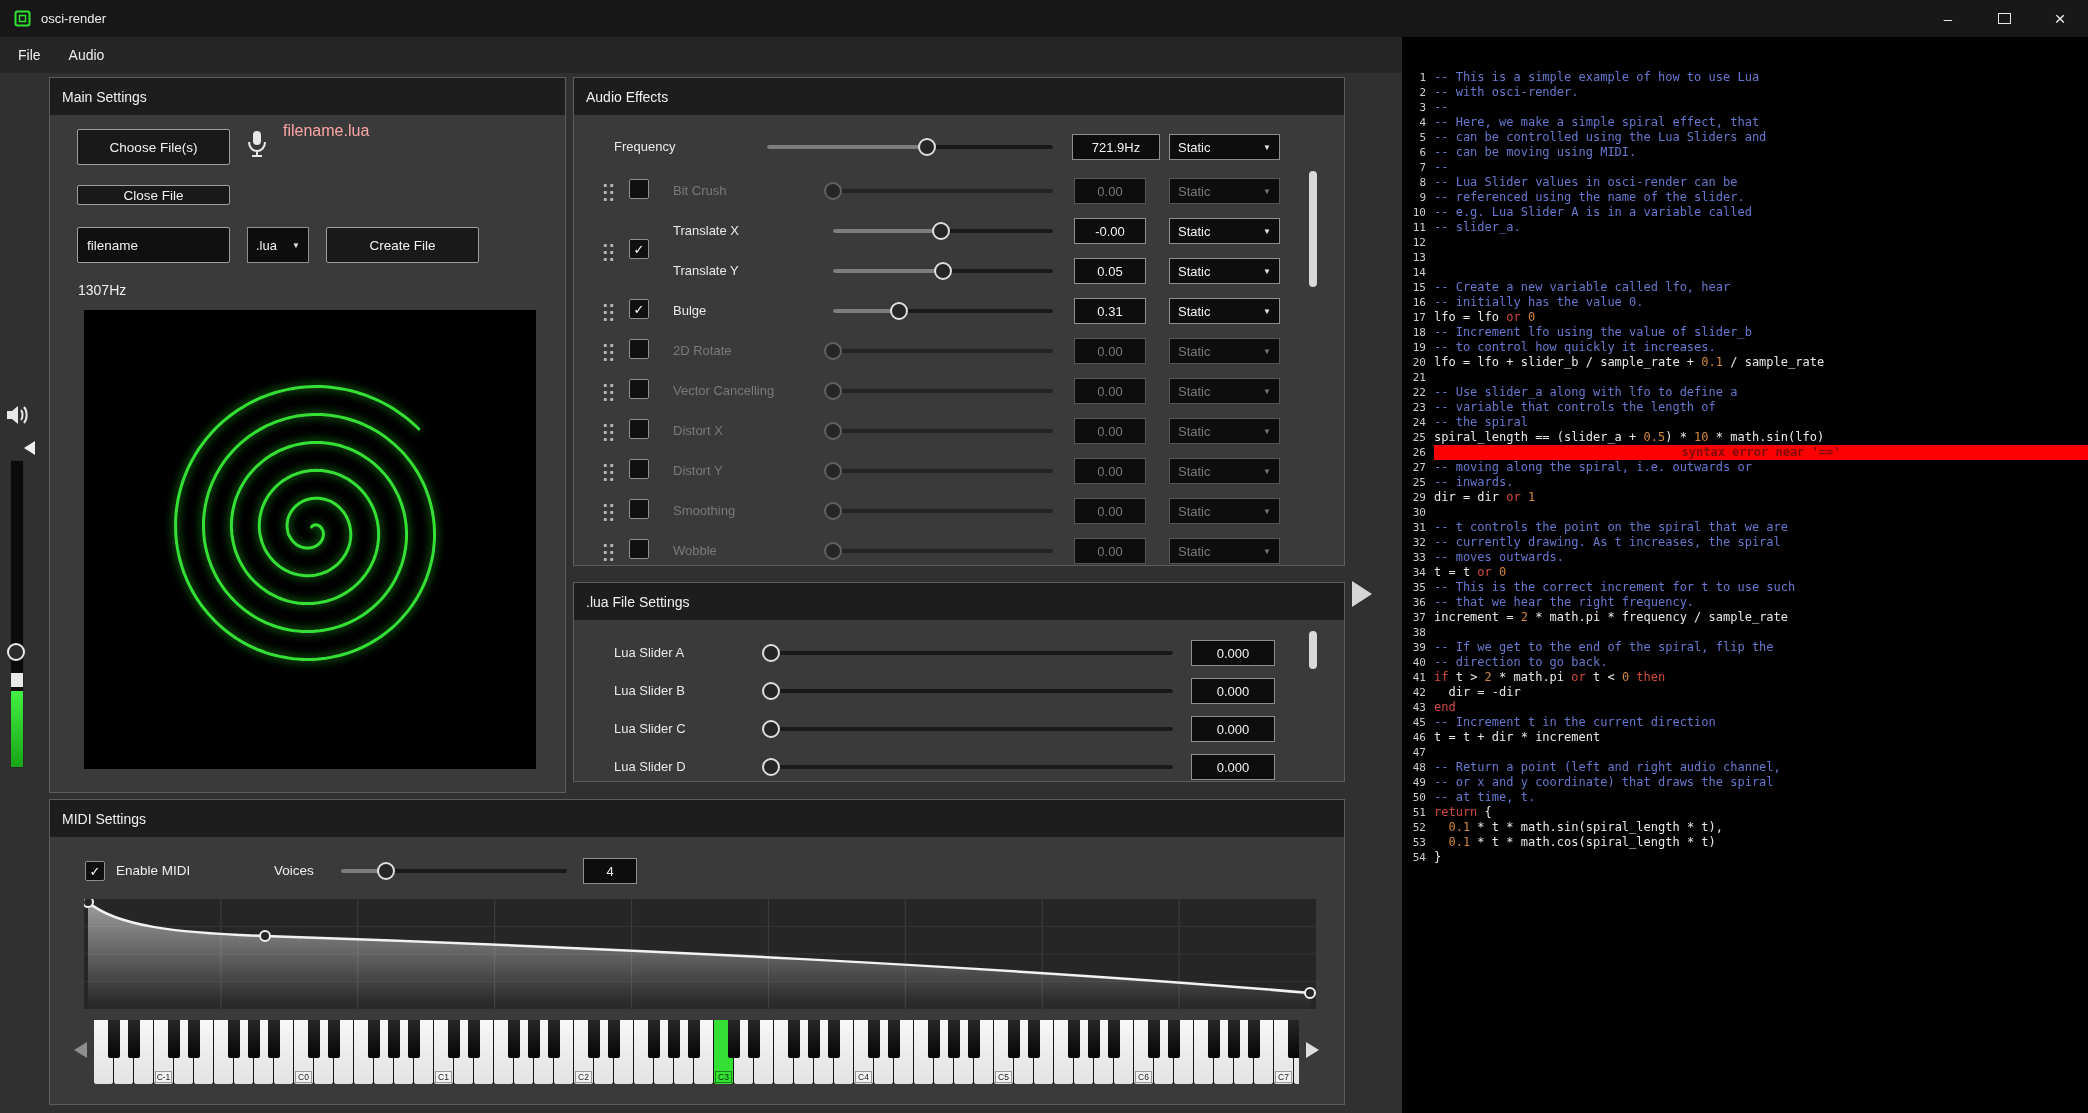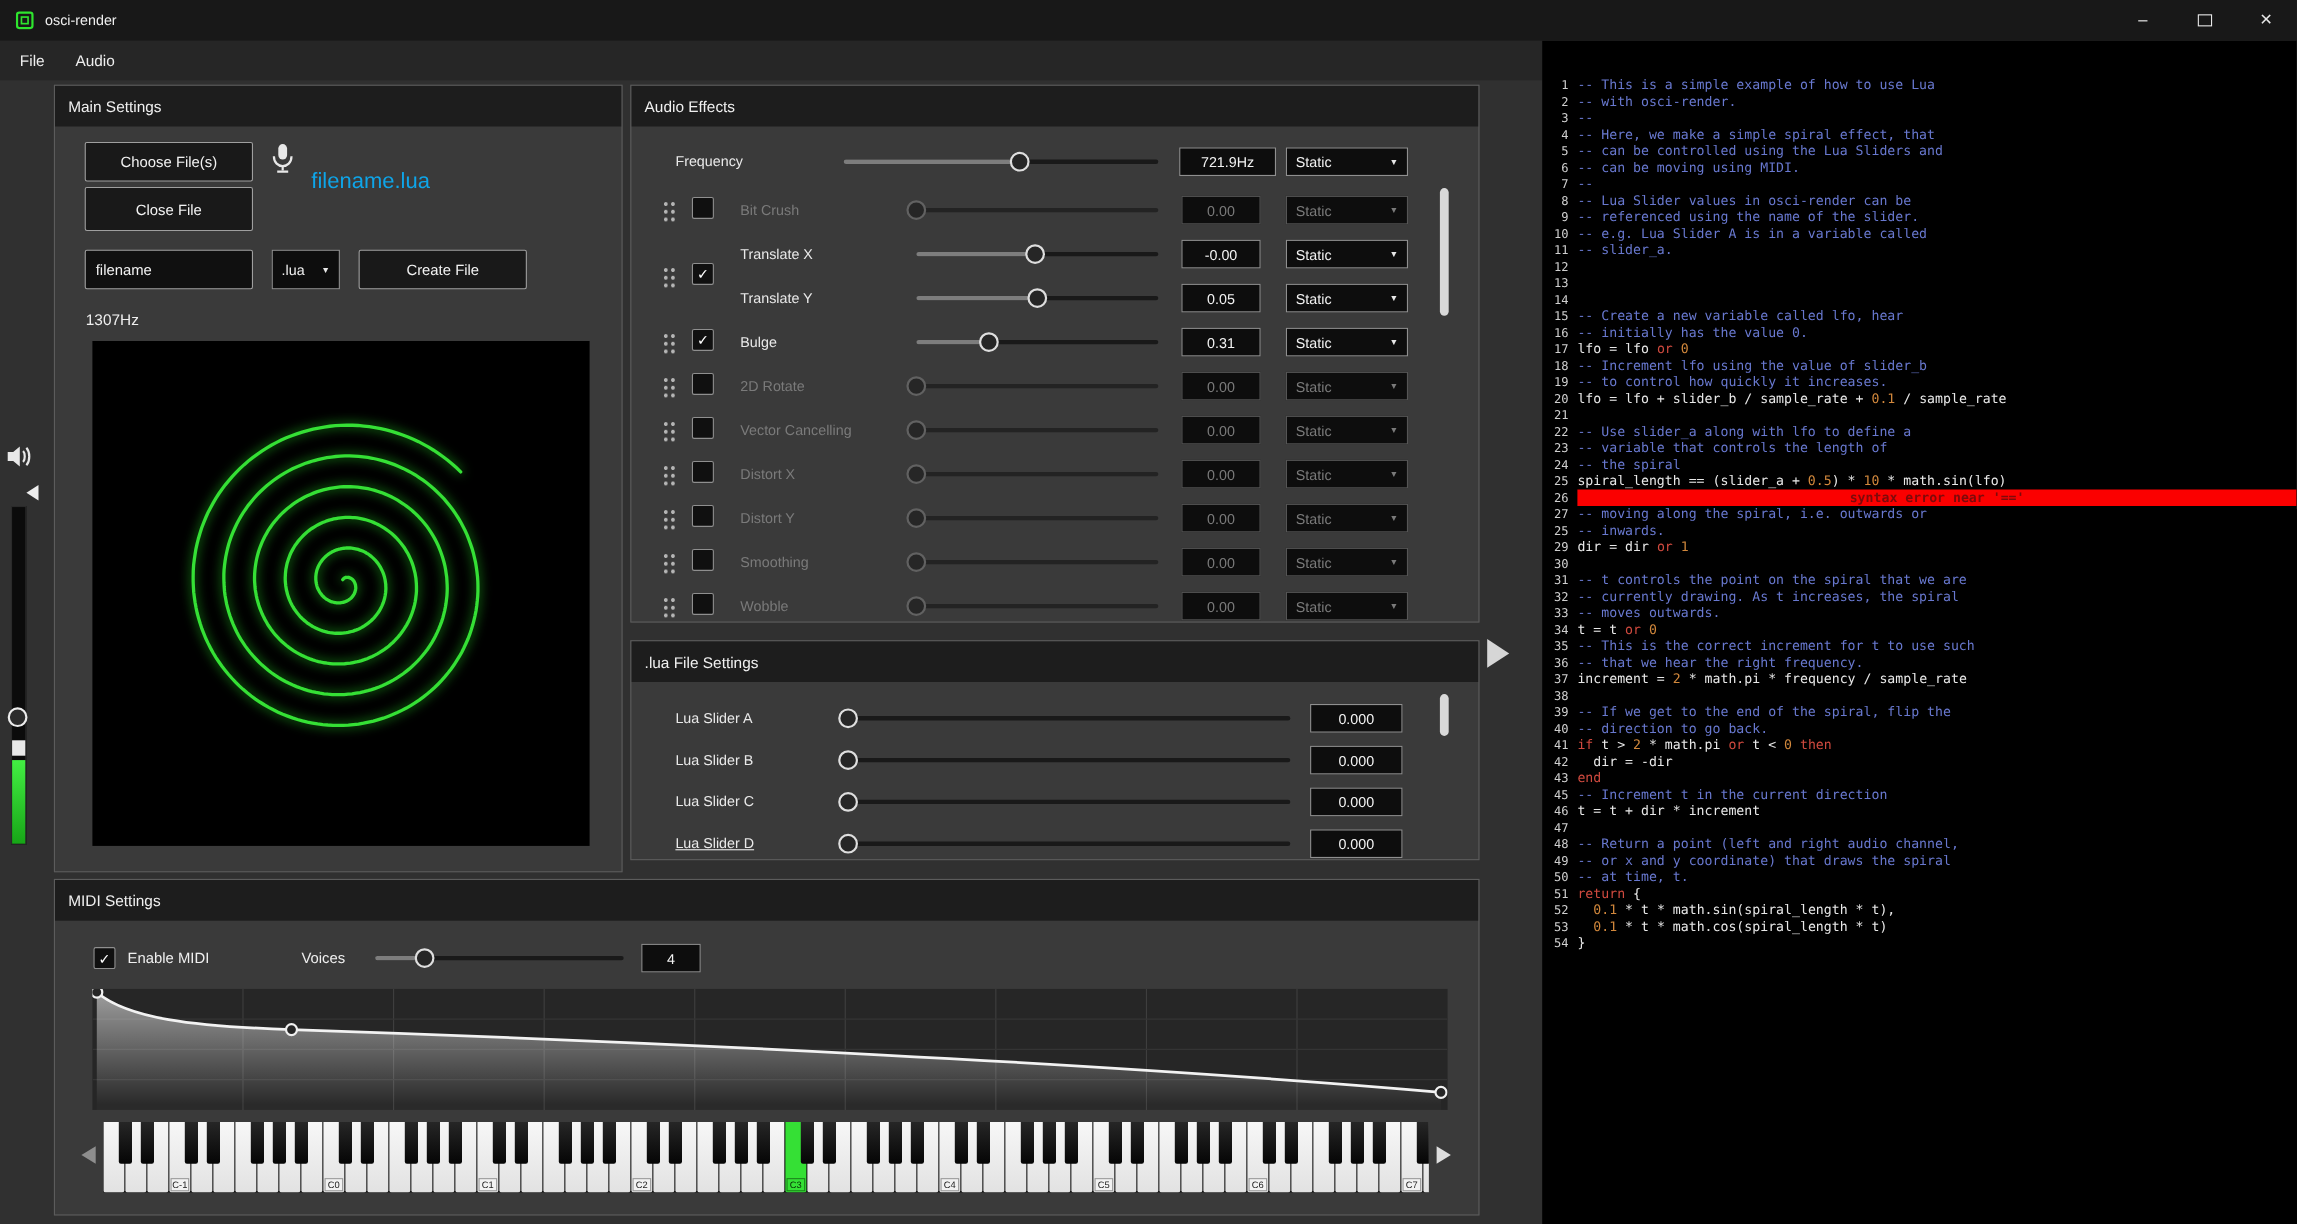--- a/index.html
+++ b/index.html
@@ -65,21 +65,21 @@
   .klabel{position:absolute;bottom:1px;left:1px;width:15px;height:10px;font-size:8.5px;line-height:10px;text-align:center;
           color:#222;background:#f2f2f2;border:1px solid #9a9a9a;}
   .klabel.hl{background:var(--accent,#35e035);border-color:#1c851c;color:#062e06;}
   .karr{width:0;height:0;position:absolute;}
   .karr.left{left:24px;top:242px;border-top:8px solid transparent;border-bottom:8px solid transparent;border-right:13px solid #8e8e8e;}
   .karr.right{left:1256px;top:242px;border-top:8px solid transparent;border-bottom:8px solid transparent;border-left:13px solid #dedede;}
   
   .scope{left:34px;top:232px;width:452px;height:459px;background:#000;}
   .freqlabel{left:28px;top:204px;font-size:14px;color:#efefef;}
   .micwrap{left:196px;top:52px;}
-  .curfile{left:233px;top:76px;font-size:20px;color:#0ea5e9;}
+  .curfile{left:233px;top:44px;font-size:16px;color:#fca5a5;}
   
   .editor{position:absolute;left:1402px;top:37px;width:686px;height:1076px;background:#000;
           font-family:"DejaVu Sans Mono",monospace;font-size:12px;padding-top:33px;box-sizing:border-box;overflow:hidden;}
   .cl{height:15px;line-height:15px;display:flex;white-space:pre;}
   .gut{width:24px;flex:none;text-align:right;padding-right:8px;color:#cfcfcf;font-size:11px;}
   .codeln{white-space:pre;}
   .tok-c{color:var(--tok-c,#6878CF);}
   .tok-k{color:var(--tok-k,#D04A3F);}
   .tok-n{color:var(--tok-n,#D2883C);}
   .tok-p{color:#E8E8E8;}
@@ -140,21 +140,21 @@
     <div class="btn" style="left:27px;top:51px;width:153px;height:36px;">Choose File(s)</div>
     <span class="micwrap">
       <svg width="22" height="28" viewBox="0 0 22 28">
         <rect x="7" y="1" width="8" height="14" rx="4" fill="#e8e8e8"></rect>
         <path d="M3,12 C3,18 7,21 11,21 C15,21 19,18 19,12" stroke="#e8e8e8" stroke-width="2" fill="none"></path>
         <line x1="11" y1="21" x2="11" y2="25" stroke="#e8e8e8" stroke-width="2"></line>
         <line x1="6" y1="26" x2="16" y2="26" stroke="#e8e8e8" stroke-width="2"></line>
       </svg>
     </span>
     <span class="curfile">filename.lua</span>
-    <div class="btn" style="left:27px;top:92px;width:153px;height:40px;">Close File</div>
+    <div class="btn" style="left:27px;top:107px;width:153px;height:20px;">Close File</div>
     <div class="tinput" style="left:27px;top:149px;width:153px;height:36px;">filename</div>
     <div class="drop" style="left:197px;top:149px;width:62px;height:36px;">
       <span>.lua</span>
       <span class="arr">▼</span>
     </div>
     <div class="btn" style="left:276px;top:149px;width:153px;height:36px;">Create File</div>
     <div class="freqlabel">1307Hz</div>
     <div class="scope">
       <svg id="spiral" width="452" height="459" viewBox="0 0 452 459">
         <path fill="none" stroke-width="3" stroke-linecap="round" style="filter:drop-shadow(0 0 5px #20c020);" d="M227.6 217.0L227.7 216.9L227.8 216.7L227.9 216.5L228.1 216.4L228.2 216.2L228.3 216.1L228.5 215.9L228.7 215.8L228.9 215.6L229.1 215.5L229.3 215.4L229.5 215.3L229.7 215.2L229.9 215.1L230.2 215.0L230.4 215.0L230.7 214.9L230.9 214.9L231.2 214.9L231.4 214.8L231.7 214.8L232.0 214.9L232.3 214.9L232.6 214.9L232.9 215.0L233.2 215.0L233.5 215.1L233.8 215.2L234.0 215.3L234.3 215.5L234.6 215.6L234.9 215.8L235.2 215.9L235.5 216.1L235.8 216.3L236.0 216.5L236.3 216.8L236.6 217.0L236.8 217.3L237.1 217.6L237.3 217.9L237.5 218.2L237.8 218.5L238.0 218.8L238.2 219.2L238.3 219.5L238.5 219.9L238.7 220.3L238.8 220.7L238.9 221.1L239.1 221.5L239.2 221.9L239.2 222.3L239.3 222.8L239.3 223.2L239.4 223.7L239.4 224.1L239.4 224.6L239.4 225.1L239.3 225.6L239.2 226.0L239.2 226.5L239.0 227.0L238.9 227.5L238.8 228.0L238.6 228.5L238.4 228.9L238.2 229.4L238.0 229.9L237.7 230.4L237.4 230.8L237.2 231.3L236.8 231.7L236.5 232.2L236.1 232.6L235.8 233.0L235.4 233.4L235.0 233.8L234.5 234.2L234.1 234.6L233.6 234.9L233.1 235.3L232.6 235.6L232.1 235.9L231.5 236.2L231.0 236.5L230.4 236.7L229.8 237.0L229.2 237.2L228.6 237.4L228.0 237.6L227.3 237.7L226.7 237.8L226.0 237.9L225.4 238.0L224.7 238.1L224.0 238.1L223.3 238.1L222.6 238.1L221.9 238.0L221.2 237.9L220.5 237.8L219.8 237.7L219.1 237.5L218.4 237.3L217.7 237.1L217.0 236.9L216.3 236.6L215.7 236.3L215.0 236.0L214.3 235.6L213.6 235.2L213.0 234.8L212.4 234.4L211.7 233.9L211.1 233.4L210.5 232.9L209.9 232.3L209.4 231.8L208.8 231.2L208.3 230.5L207.8 229.9L207.3 229.2L206.8 228.5L206.4 227.8L206.0 227.1L205.6 226.3L205.2 225.6L204.8 224.8L204.5 224.0L204.2 223.1L204.0 222.3L203.8 221.4L203.6 220.6L203.4 219.7L203.3 218.8L203.2 217.9L203.1 217.0L203.1 216.1L203.1 215.2L203.1 214.2L203.2 213.3L203.3 212.4L203.4 211.4L203.6 210.5L203.8 209.5L204.0 208.6L204.3 207.7L204.6 206.8L205.0 205.9L205.4 204.9L205.8 204.1L206.3 203.2L206.8 202.3L207.3 201.4L207.9 200.6L208.5 199.8L209.1 199.0L209.8 198.2L210.5 197.4L211.2 196.7L212.0 195.9L212.8 195.2L213.6 194.6L214.4 193.9L215.3 193.3L216.2 192.7L217.1 192.2L218.1 191.6L219.1 191.2L220.1 190.7L221.1 190.3L222.1 189.9L223.2 189.5L224.3 189.2L225.4 189.0L226.5 188.7L227.6 188.5L228.7 188.4L229.9 188.3L231.0 188.2L232.2 188.2L233.4 188.2L234.5 188.2L235.7 188.3L236.9 188.5L238.1 188.7L239.2 188.9L240.4 189.2L241.6 189.5L242.7 189.9L243.9 190.3L245.0 190.7L246.2 191.2L247.3 191.7L248.4 192.3L249.5 193.0L250.5 193.6L251.6 194.3L252.6 195.1L253.6 195.9L254.5 196.7L255.5 197.6L256.4 198.5L257.3 199.4L258.1 200.4L259.0 201.4L259.8 202.5L260.5 203.5L261.2 204.6L261.9 205.8L262.5 207.0L263.1 208.2L263.7 209.4L264.2 210.6L264.7 211.9L265.1 213.2L265.5 214.5L265.8 215.9L266.1 217.2L266.3 218.6L266.5 219.9L266.7 221.3L266.7 222.7L266.8 224.1L266.8 225.6L266.7 227.0L266.6 228.4L266.4 229.8L266.2 231.2L265.9 232.7L265.6 234.1L265.2 235.5L264.8 236.9L264.3 238.2L263.7 239.6L263.1 241.0L262.5 242.3L261.8 243.6L261.1 244.9L260.3 246.2L259.4 247.4L258.5 248.7L257.6 249.8L256.6 251.0L255.6 252.1L254.5 253.2L253.4 254.3L252.2 255.3L251.0 256.3L249.8 257.2L248.5 258.1L247.2 259.0L245.9 259.8L244.5 260.6L243.1 261.3L241.6 262.0L240.1 262.6L238.6 263.1L237.1 263.7L235.6 264.1L234.0 264.5L232.4 264.9L230.8 265.2L229.2 265.4L227.6 265.6L225.9 265.7L224.3 265.7L222.6 265.7L220.9 265.7L219.3 265.5L217.6 265.3L215.9 265.1L214.3 264.8L212.6 264.4L211.0 264.0L209.3 263.5L207.7 262.9L206.1 262.3L204.5 261.6L203.0 260.9L201.4 260.1L199.9 259.3L198.4 258.4L197.0 257.4L195.5 256.4L194.1 255.3L192.8 254.2L191.4 253.0L190.2 251.8L188.9 250.5L187.7 249.1L186.6 247.8L185.5 246.3L184.4 244.9L183.4 243.4L182.4 241.8L181.5 240.2L180.7 238.6L179.9 236.9L179.2 235.3L178.5 233.5L177.9 231.8L177.3 230.0L176.9 228.2L176.4 226.4L176.1 224.5L175.8 222.7L175.6 220.8L175.4 218.9L175.3 217.0L175.3 215.1L175.4 213.2L175.5 211.3L175.7 209.4L175.9 207.4L176.3 205.5L176.7 203.6L177.1 201.8L177.7 199.9L178.3 198.0L179.0 196.2L179.7 194.3L180.5 192.5L181.4 190.8L182.4 189.0L183.4 187.3L184.4 185.6L185.6 184.0L186.8 182.4L188.1 180.8L189.4 179.3L190.8 177.8L192.2 176.4L193.7 175.0L195.2 173.6L196.8 172.4L198.5 171.1L200.2 170.0L201.9 168.9L203.7 167.8L205.6 166.8L207.4 165.9L209.3 165.0L211.3 164.3L213.2 163.5L215.3 162.9L217.3 162.3L219.3 161.8L221.4 161.4L223.5 161.0L225.6 160.7L227.8 160.5L229.9 160.4L232.1 160.3L234.2 160.4L236.4 160.5L238.5 160.6L240.7 160.9L242.9 161.3L245.0 161.7L247.1 162.2L249.3 162.7L251.4 163.4L253.5 164.1L255.5 164.9L257.6 165.8L259.6 166.8L261.6 167.8L263.5 168.9L265.4 170.1L267.3 171.4L269.1 172.7L270.9 174.1L272.6 175.5L274.3 177.1L275.9 178.6L277.5 180.3L279.0 182.0L280.5 183.8L281.9 185.6L283.3 187.5L284.5 189.4L285.7 191.4L286.9 193.4L287.9 195.5L288.9 197.6L289.9 199.8L290.7 201.9L291.5 204.2L292.1 206.4L292.7 208.7L293.3 211.0L293.7 213.4L294.1 215.7L294.3 218.1L294.5 220.5L294.6 222.9L294.6 225.3L294.6 227.7L294.4 230.1L294.1 232.5L293.8 234.9L293.4 237.3L292.9 239.7L292.3 242.1L291.6 244.4L290.8 246.8L290.0 249.1L289.0 251.4L288.0 253.6L286.9 255.8L285.7 258.0L284.4 260.1L283.1 262.2L281.6 264.3L280.1 266.3L278.5 268.3L276.9 270.2L275.2 272.0L273.4 273.8L271.5 275.5L269.6 277.2L267.6 278.8L265.5 280.3L263.4 281.7L261.2 283.1L259.0 284.4L256.8 285.6L254.4 286.8L252.1 287.8L249.7 288.8L247.2 289.7L244.7 290.5L242.2 291.2L239.7 291.8L237.1 292.3L234.5 292.8L231.9 293.1L229.3 293.4L226.6 293.5L224.0 293.6L221.3 293.6L218.7 293.5L216.0 293.2L213.4 292.9L210.7 292.5L208.1 292.0L205.4 291.4L202.8 290.7L200.3 289.9L197.7 289.0L195.2 288.0L192.7 286.9L190.2 285.7L187.8 284.4L185.4 283.1L183.1 281.7L180.8 280.1L178.6 278.5L176.4 276.8L174.3 275.0L172.2 273.2L170.2 271.2L168.3 269.2L166.4 267.2L164.6 265.0L162.9 262.8L161.3 260.5L159.7 258.2L158.3 255.7L156.9 253.3L155.6 250.8L154.4 248.2L153.3 245.6L152.2 242.9L151.3 240.2L150.5 237.5L149.7 234.7L149.1 231.9L148.6 229.1L148.1 226.3L147.8 223.4L147.6 220.5L147.4 217.6L147.4 214.7L147.5 211.8L147.7 208.9L148.0 206.0L148.4 203.1L148.9 200.2L149.5 197.3L150.2 194.5L151.0 191.6L151.9 188.8L153.0 186.0L154.1 183.3L155.3 180.6L156.6 177.9L158.1 175.3L159.6 172.7L161.2 170.2L162.9 167.7L164.7 165.3L166.6 163.0L168.6 160.7L170.6 158.5L172.8 156.3L175.0 154.3L177.3 152.3L179.7 150.4L182.1 148.5L184.7 146.8L187.2 145.1L189.9 143.6L192.6 142.1L195.4 140.7L198.2 139.5L201.0 138.3L203.9 137.2L206.9 136.3L209.9 135.4L212.9 134.6L216.0 134.0L219.1 133.5L222.2 133.0L225.3 132.7L228.4 132.5L231.6 132.4L234.7 132.5L237.9 132.6L241.1 132.9L244.2 133.2L247.3 133.7L250.5 134.3L253.6 135.0L256.7 135.8L259.7 136.8L262.8 137.8L265.8 139.0L268.7 140.2L271.7 141.6L274.5 143.1L277.4 144.7L280.1 146.4L282.8 148.2L285.5 150.1L288.1 152.1L290.6 154.1L293.0 156.3L295.4 158.6L297.7 161.0L299.9 163.4L302.0 165.9L304.0 168.5L306.0 171.2L307.8 174.0L309.5 176.8L311.2 179.7L312.7 182.6L314.2 185.6L315.5 188.7L316.7 191.8L317.8 195.0L318.8 198.2L319.7 201.4L320.5 204.7L321.1 208.0L321.6 211.4L322.1 214.7L322.3 218.1L322.5 221.5L322.6 224.9L322.5 228.3L322.3 231.7L321.9 235.1L321.5 238.5L320.9 241.9L320.2 245.3L319.4 248.6L318.5 252.0L317.4 255.3L316.2 258.5L314.9 261.7L313.5 264.9L312.0 268.0L310.4 271.1L308.6 274.1L306.7 277.1L304.8 280.0L302.7 282.8L300.5 285.5L298.2 288.2L295.8 290.8L293.3 293.3L290.8 295.7L288.1 298.1L285.3 300.3L282.5 302.5L279.6 304.5L276.6 306.4L273.5 308.3L270.4 310.0L267.2 311.6L263.9 313.1L260.6 314.5L257.2 315.8L253.8 316.9L250.4 317.9L246.9 318.8L243.3 319.6L239.7 320.2L236.1 320.8L232.5 321.1L228.9 321.4L225.2 321.5L221.6 321.5L217.9 321.4L214.3 321.1L210.6 320.7L207.0 320.2L203.3 319.5L199.7 318.7L196.2 317.8L192.6 316.7L189.1 315.5L185.6 314.2L182.2 312.8L178.8 311.2L175.5 309.5L172.2 307.7L169.0 305.8L165.9 303.7L162.8 301.6L159.8 299.3L156.9 296.9L154.0 294.4L151.3 291.8L148.7 289.1L146.1 286.3L143.6 283.4L141.3 280.5L139.0 277.4L136.9 274.2L134.8 271.0L132.9 267.7L131.1 264.3L129.5 260.9L127.9 257.4L126.5 253.8L125.2 250.2L124.0 246.5L123.0 242.8L122.0 239.0L121.3 235.2L120.6 231.4L120.1 227.5L119.8 223.6L119.6 219.7L119.5 215.8L119.5 211.9L119.7 208.0L120.1 204.1L120.6 200.2L121.2 196.3L122.0 192.5L122.9 188.6L123.9 184.8L125.1 181.0L126.4 177.3L127.9 173.6L129.5 170.0L131.2 166.4L133.0 162.9L135.0 159.4L137.1 156.0L139.4 152.7L141.7 149.4L144.2 146.3L146.8 143.2L149.5 140.2L152.3 137.3L155.2 134.5L158.2 131.8L161.3 129.3L164.5 126.8L167.9 124.4L171.3 122.2L174.7 120.1L178.3 118.1L181.9 116.2L185.6 114.5L189.4 112.9L193.2 111.4L197.1 110.1L201.0 108.9L205.0 107.8L209.0 106.9L213.1 106.1L217.2 105.5L221.3 105.0L225.4 104.7L229.6 104.5L233.7 104.5L237.9 104.6L242.0 104.9L246.2 105.3L250.3 105.9L254.5 106.6L258.6 107.5L262.6 108.5L266.7 109.7L270.7 111.0L274.6 112.4L278.5 114.0L282.4 115.8L286.2 117.7L289.9 119.7L293.6 121.8L297.1 124.1L300.6 126.5L304.1 129.1L307.4 131.8L310.6 134.6L313.7 137.5L316.8 140.5L319.7 143.6L322.5 146.9L325.2 150.2L327.8 153.7L330.2 157.2L332.6 160.9L334.8 164.6L336.8 168.4L338.8 172.3L340.6 176.2L342.2 180.3L343.7 184.4L345.1 188.5L346.3 192.7L347.3 196.9L348.3 201.2L349.0 205.5L349.6 209.9L350.1 214.2L350.4 218.6L350.5 223.0L350.5 227.4L350.3 231.9L349.9 236.3L349.4 240.7L348.8 245.0L347.9 249.4L346.9 253.7L345.8 258.0L344.5 262.3L343.1 266.5L341.5 270.7L339.7 274.8L337.8 278.9L335.8 282.9L333.6 286.8L331.2 290.6L328.8 294.4L326.1 298.1L323.4 301.6L320.5 305.1L317.5 308.5L314.4 311.8L311.1 315.0L307.8 318.0L304.3 320.9L300.7 323.7L297.0 326.4L293.2 329.0L289.3 331.4L285.4 333.7L281.3 335.8L277.2 337.8L273.0 339.6L268.7 341.3L264.4 342.9L260.0 344.2L255.5 345.5L251.0 346.5L246.5 347.4L241.9 348.2L237.3 348.7L232.7 349.2L228.0 349.4L223.3 349.5L218.7 349.4L214.0 349.1L209.4 348.7L204.7 348.1L200.1 347.3L195.5 346.4L190.9 345.3L186.4 344.1L181.9 342.6L177.5 341.0L173.1 339.3L168.8 337.4L164.5 335.3L160.3 333.1L156.2 330.7L152.2 328.2L148.2 325.5L144.4 322.7L140.7 319.8L137.0 316.7L133.5 313.5L130.1 310.1L126.8 306.6L123.6 303.0L120.6 299.3L117.6 295.5L114.9 291.6L112.2 287.6L109.7 283.4L107.4 279.2L105.2 274.9L103.1 270.5L101.3 266.0L99.5 261.5L98.0 256.9L96.6 252.2L95.3 247.5L94.3 242.8L93.4 238.0L92.7 233.1L92.1 228.3L91.8 223.4L91.6 218.5L91.6 213.6L91.7 208.7L92.0 203.7L92.6 198.8L93.3 194.0L94.1 189.1L95.2 184.3L96.4 179.5L97.8 174.7L99.3 170.0L101.1 165.3L103.0 160.7L105.0 156.2L107.3 151.8L109.7 147.4L112.2 143.1L114.9 138.9L117.8 134.8L120.8 130.8L124.0 126.9L127.3 123.1L130.7 119.4L134.3 115.8L138.0 112.4L141.8 109.1L145.7 106.0L149.8 103.0L154.0 100.1L158.3 97.4L162.6 94.8L167.1 92.4L171.7 90.1L176.3 88.0L181.1 86.1L185.8 84.4L190.7 82.8L195.6 81.4L200.6 80.1L205.6 79.1L210.7 78.2L215.8 77.5L220.9 77.0L226.0 76.7L231.2 76.6L236.4 76.6L241.5 76.8L246.7 77.3L251.8 77.9L257.0 78.7L262.1 79.6L267.1 80.8L272.1 82.1L277.1 83.7L282.1 85.4L286.9 87.3L291.7 89.3L296.5 91.5L301.1 94.0L305.7 96.5L310.2 99.3L314.5 102.2L318.8 105.2L323.0 108.4L327.1 111.8L331.0 115.3L334.8 119.0" stroke="#35E035"></path>
@@ -338,21 +338,21 @@
       <div class="vbox" style="left:617px;top:5px;width:84px;height:26px;">0.000</div>
     </div>
     <div class="lua-row" style="top:128px;">
       <div class="fx-label" style="left:40px;top:10px;">Lua Slider C</div>
       <div class="sl" style="left:197px;top:16px;width:402px;">
           <div class="th"></div>
         </div>
       <div class="vbox" style="left:617px;top:5px;width:84px;height:26px;">0.000</div>
     </div>
     <div class="lua-row" style="top:166px;">
-      <div class="fx-label" style="left:40px;top:10px;text-decoration:underline;">Lua Slider D</div>
+      <div class="fx-label" style="left:40px;top:10px;">Lua Slider D</div>
       <div class="sl" style="left:197px;top:16px;width:402px;">
           <div class="th"></div>
         </div>
       <div class="vbox" style="left:617px;top:5px;width:84px;height:26px;">0.000</div>
     </div>
     <div class="sbar" style="left:735px;top:48px;height:38px;"></div>
   </div>
 
   <div class="panel" id="p-midi">
     <div class="panel-h">

